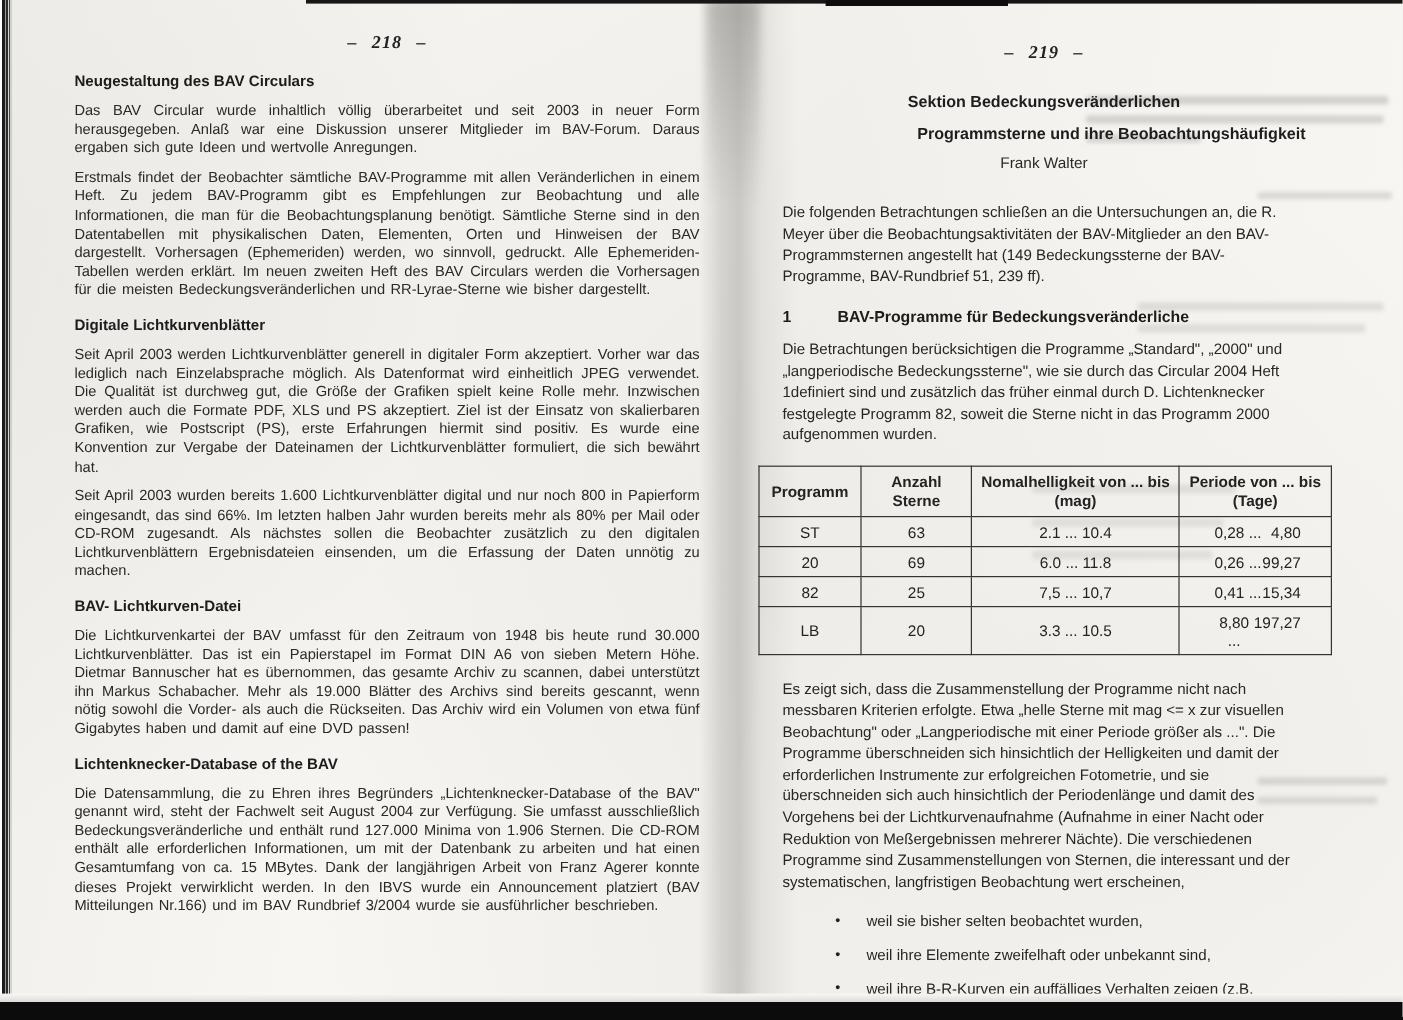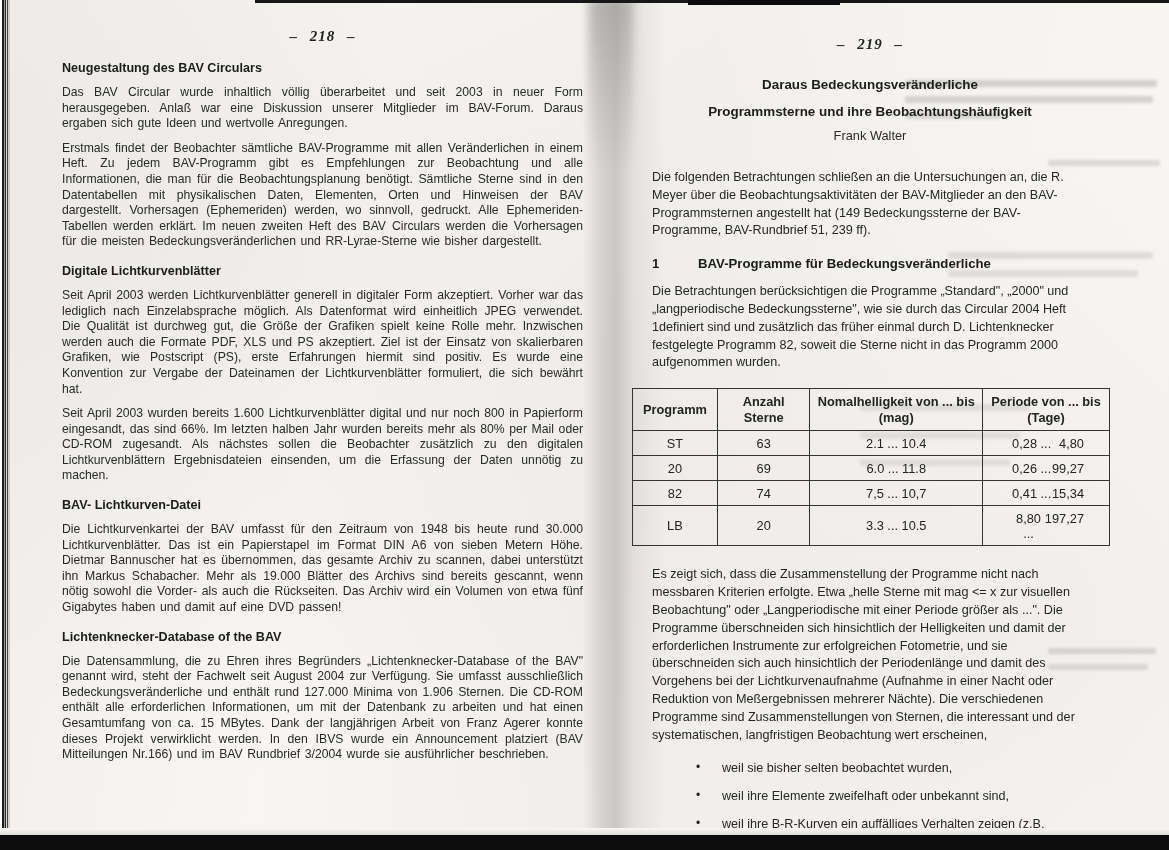--- a/index.html
+++ b/index.html
@@ -44,21 +44,21 @@
   .lheading:first-of-type{margin-top:16px;}
   .lpara{
     font-size:12.2px;line-height:15.6px;text-align:justify;margin:0 0 9px 0;
     color:#292929;word-spacing:1.2px;
   }
 
   
   .page-right{position:absolute;left:652px;top:36px;width:436px;z-index:2;}
   .page-right .page-num{margin:0 0 24px 0;}
   .rtitle{font-size:13.4px;font-weight:bold;text-align:center;color:#1d1d1d;margin:0 0 12px 0;}
-  .rsubtitle{font-size:13.4px;font-weight:bold;text-align:center;color:#1d1d1d;margin:0 0 9px 0;}
+  .rsubtitle{font-size:13.4px;font-weight:bold;text-align:right;color:#1d1d1d;margin:0 0 9px 0;}
   .rauthor{font-size:12.8px;text-align:center;color:#2a2a2a;margin:0 0 26px 0;}
   .rpara{font-size:12.6px;line-height:17.8px;color:#262626;margin:0 0 16px 0;text-align:left;}
   .ref-underline{}
   .rheading{display:flex;font-size:13.2px;font-weight:bold;color:#1c1c1c;margin:6px 0 12px 0;}
   .rheading .num{width:46px;flex:0 0 46px;}
   table.programs{
     border-collapse:collapse;width:478px;margin:12px 0 0 -20px;table-layout:fixed;
     font-size:12.8px;color:#232323;background:transparent;
   }
   table.programs th, table.programs td{border:1.6px solid #343434;}
@@ -111,21 +111,21 @@
         <p class="lpara">Seit April 2003 wurden bereits 1.600 Lichtkurvenblätter digital und nur noch 800 in Papierform eingesandt, das sind 66%. Im letzten halben Jahr wurden bereits mehr als 80% per Mail oder CD-ROM zugesandt. Als nächstes sollen die Beobachter zusätzlich zu den digitalen Lichtkurvenblättern Ergebnisdateien einsenden, um die Erfassung der Daten unnötig zu machen.</p>
         <h3 class="lheading">BAV- Lichtkurven-Datei</h3>
         <p class="lpara">Die Lichtkurvenkartei der BAV umfasst für den Zeitraum von 1948 bis heute rund 30.000 Lichtkurvenblätter. Das ist ein Papierstapel im Format DIN A6 von sieben Metern Höhe. Dietmar Bannuscher hat es übernommen, das gesamte Archiv zu scannen, dabei unterstützt ihn Markus Schabacher. Mehr als 19.000 Blätter des Archivs sind bereits gescannt, wenn nötig sowohl die Vorder- als auch die Rückseiten. Das Archiv wird ein Volumen von etwa fünf Gigabytes haben und damit auf eine DVD passen!</p>
         <h3 class="lheading">Lichtenknecker-Database of the BAV</h3>
         <p class="lpara">Die Datensammlung, die zu Ehren ihres Begründers „Lichtenknecker-Database of the BAV" genannt wird, steht der Fachwelt seit August 2004 zur Verfügung. Sie umfasst ausschließlich Bedeckungsveränderliche und enthält rund 127.000 Minima von 1.906 Sternen. Die CD-ROM enthält alle erforderlichen Informationen, um mit der Datenbank zu arbeiten und hat einen Gesamtumfang von ca. 15 MBytes. Dank der langjährigen Arbeit von Franz Agerer konnte dieses Projekt verwirklicht werden. In den IBVS wurde ein Announcement platziert (BAV Mitteilungen Nr.166) und im BAV Rundbrief 3/2004 wurde sie ausführlicher beschrieben.</p>
       </div>
   </div>
 
   <div class="page-right">
     <div class="page-num">– 219 –</div>
-    <div class="rtitle">Daraus Bedeckungsveränderliche</div>
+    <div class="rtitle">Sektion Bedeckungsveränderlichen</div>
     <div class="rsubtitle">Programmsterne und ihre Beobachtungshäufigkeit</div>
     <div class="rauthor">Frank Walter</div>
 
     <p class="rpara"><span>Die folgenden Betrachtungen schließen an die Untersuchungen an, die R. Meyer über die Beobachtungsaktivitäten der BAV-Mitglieder an den BAV-Programmsternen angestellt hat (149 Bedeckungssterne der BAV-Programme, BAV-Rundbrief </span><span class="ref-underline">51</span><span>, 239 ff).</span></p>
 
     <div class="rheading">
       <span class="num">1</span>
       <span>BAV-Programme für Bedeckungsveränderliche</span>
     </div>
 
@@ -167,21 +167,21 @@
             <td>6.0 ... 11.8</td>
             <td>
               <div class="periode">
                 <span>0,26 ...</span>
                 <span>99,27</span>
               </div>
             </td>
           </tr>
           <tr>
             <td>82</td>
-            <td>74</td>
+            <td>25</td>
             <td>7,5 ... 10,7</td>
             <td>
               <div class="periode">
                 <span>0,41 ...</span>
                 <span>15,34</span>
               </div>
             </td>
           </tr>
           <tr>
             <td>LB</td>

